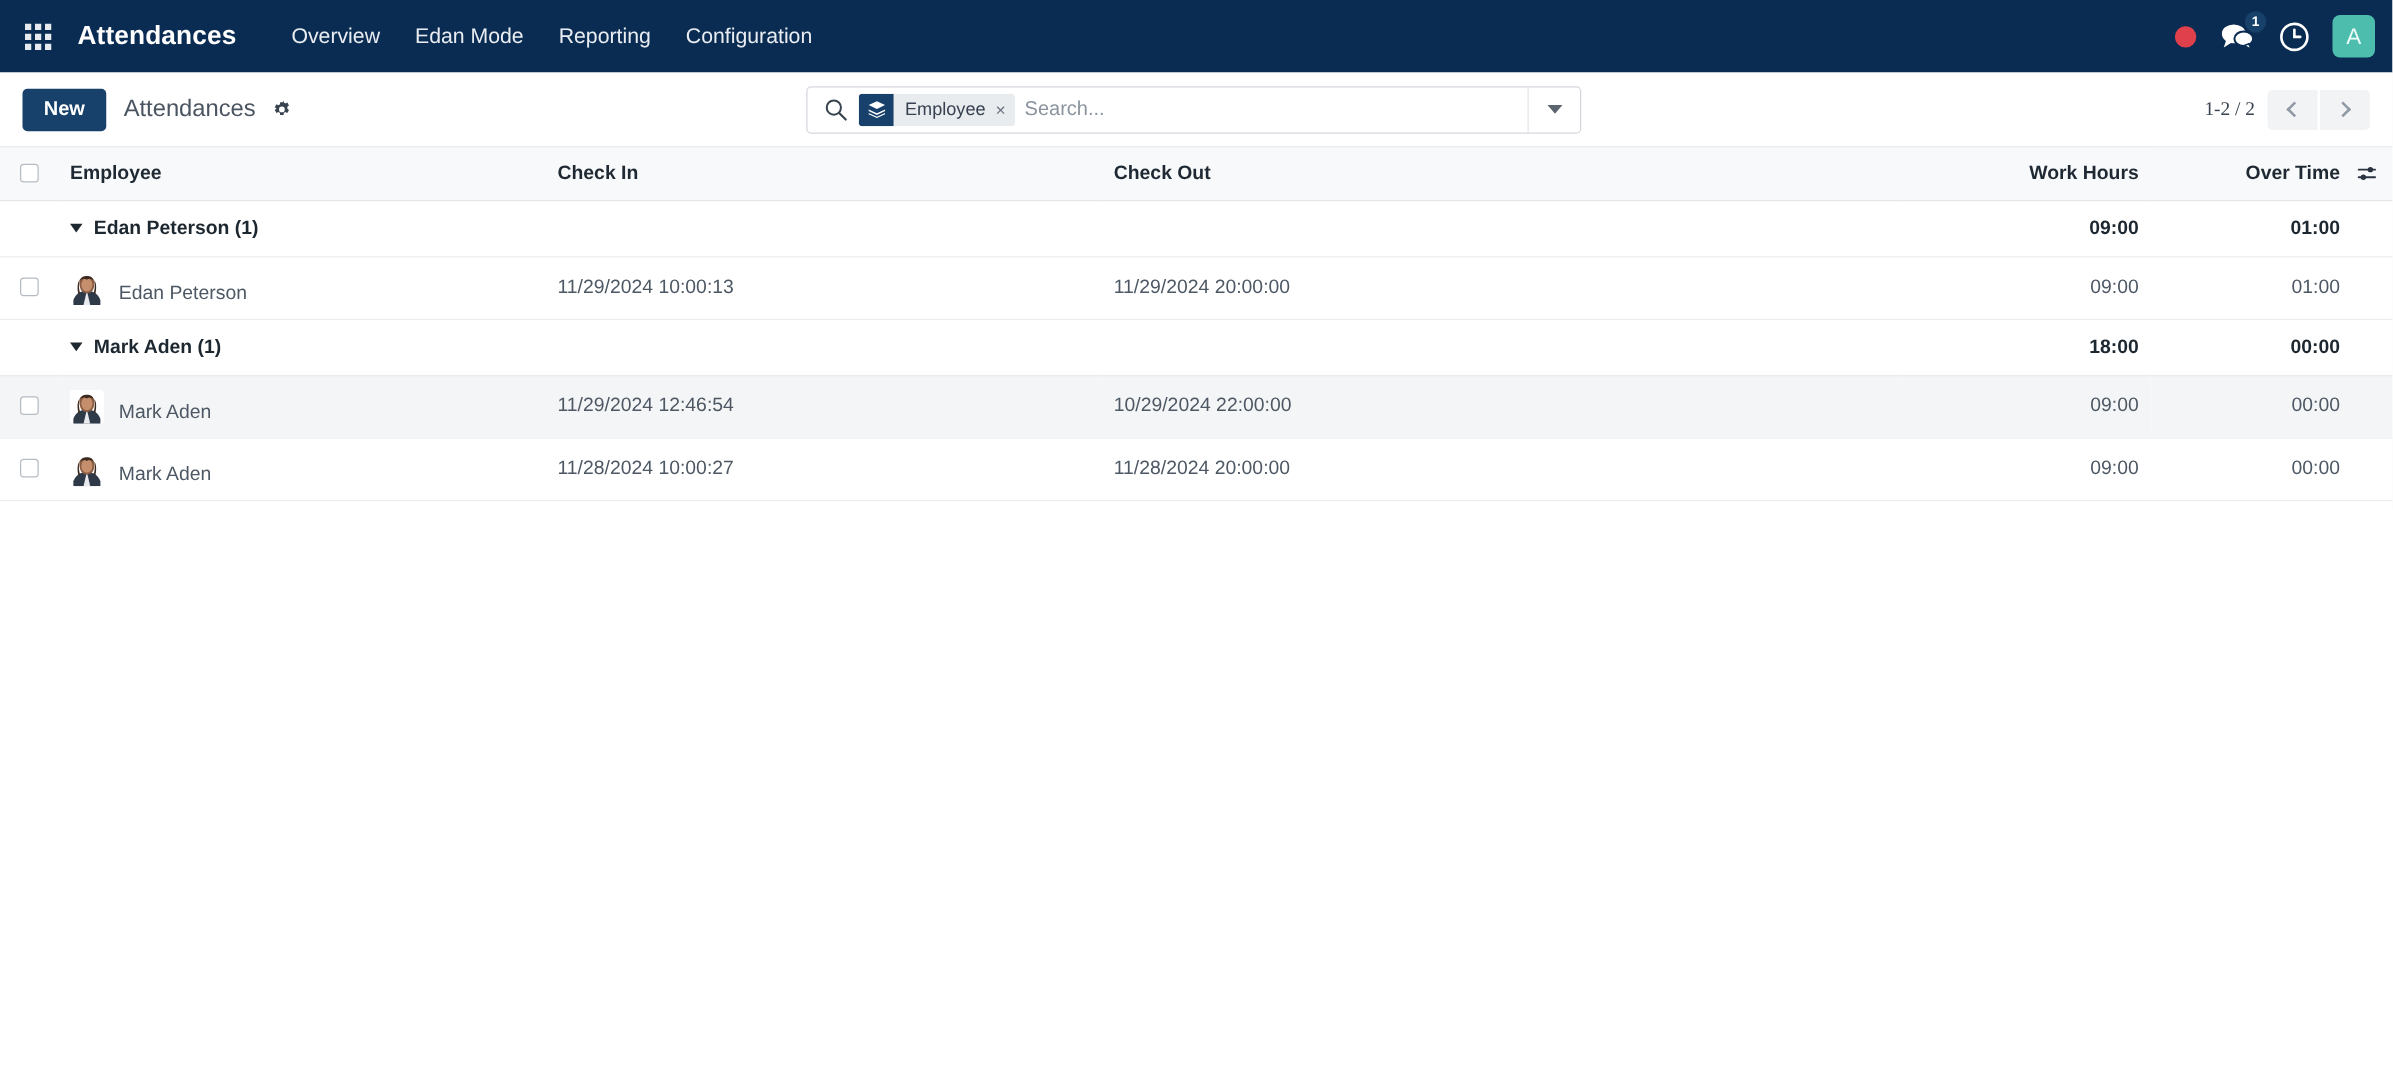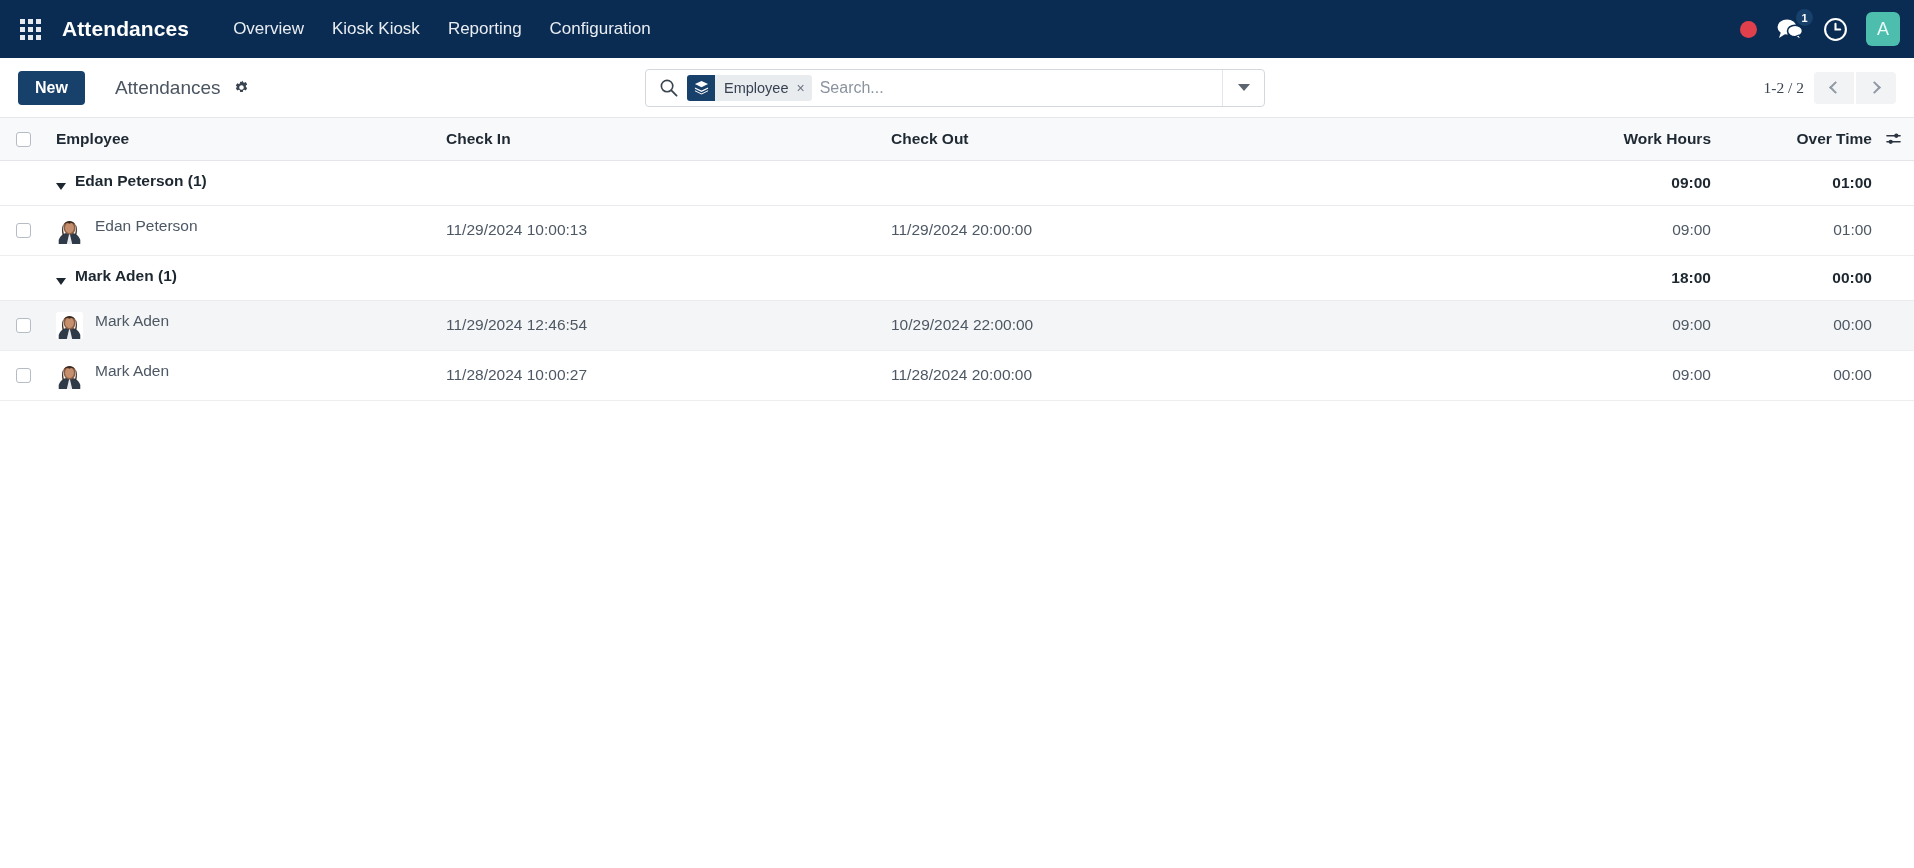--- a/index.html
+++ b/index.html
@@ -102,21 +102,21 @@
   }
   .btn-new {
     background: #17406b;
     color: #ffffff;
     font-size: 16px;
     font-weight: 600;
     border: none;
     border-radius: 4px;
     padding: 8px 17px;
     cursor: pointer;
-    margin-right: 30px;
+    margin-right: 14px;
   }
   .breadcrumb {
     font-size: 19px;
     color: #4a5561;
     display: flex;
     align-items: center;
     gap: 12px;
   }
   .gear-ico { cursor: pointer; display: flex; align-items: center; }
 
@@ -251,21 +251,21 @@
     font-size: 15.5px;
     font-weight: 700;
     color: #1d2730;
     padding: 0 10px;
     vertical-align: middle;
   }
   tr.group-row td.num { text-align: right; font-weight: 700; color: #1d2730; }
   tr.group-row td.col-ot { padding-right: 42px; }
   .group-toggle {
     display: inline-flex;
-    align-items: flex-end;
+    align-items: center;
     gap: 9px;
     cursor: pointer;
   }
   .tri-down {
     width: 0; height: 0;
     border-left: 5.5px solid transparent;
     border-right: 5.5px solid transparent;
     border-top: 7px solid #1d2730;
   }
 
@@ -276,21 +276,21 @@
     color: #4d5864;
     padding: 0 10px;
     vertical-align: middle;
     white-space: nowrap;
   }
   tr.data-row td.num { text-align: right; }
   tr.data-row td.col-ot { padding-right: 42px; }
   tr.data-row.hovered td { background: #f4f5f6; }
   tr.data-row td.col-check { padding-left: 16px; }
 
-  .emp-cell { display: flex; align-items: flex-start; gap: 12px; }
+  .emp-cell { display: flex; align-items: flex-end; gap: 12px; }
   .emp-name { color: #4d5864; font-size: 15.5px; }
   .avatar-img {
     width: 27px; height: 27px;
     border-radius: 3px;
     overflow: hidden;
     background: #ffffff;
     flex: none;
     display: block;
   }
 </style>
@@ -310,21 +310,21 @@
         <i></i>
         <i></i>
         <i></i>
     </div>
   </div>
 
   <div class="brand">Attendances</div>
 
   <div class="nav-items">
     <div class="nav-item">Overview</div>
-    <div class="nav-item">Kiosk Kiosk</div>
+    <div class="nav-item">Edan Mode</div>
     <div class="nav-item">Reporting</div>
     <div class="nav-item">Configuration</div>
   </div>
 
   <div class="nav-right">
     <div class="rec-dot"></div>
 
     <div class="chat-wrap">
       <svg width="30" height="26" viewBox="0 0 30 26" aria-hidden="true">
         <ellipse cx="12" cy="11" rx="9.5" ry="7.5" fill="#ffffff"></ellipse>

